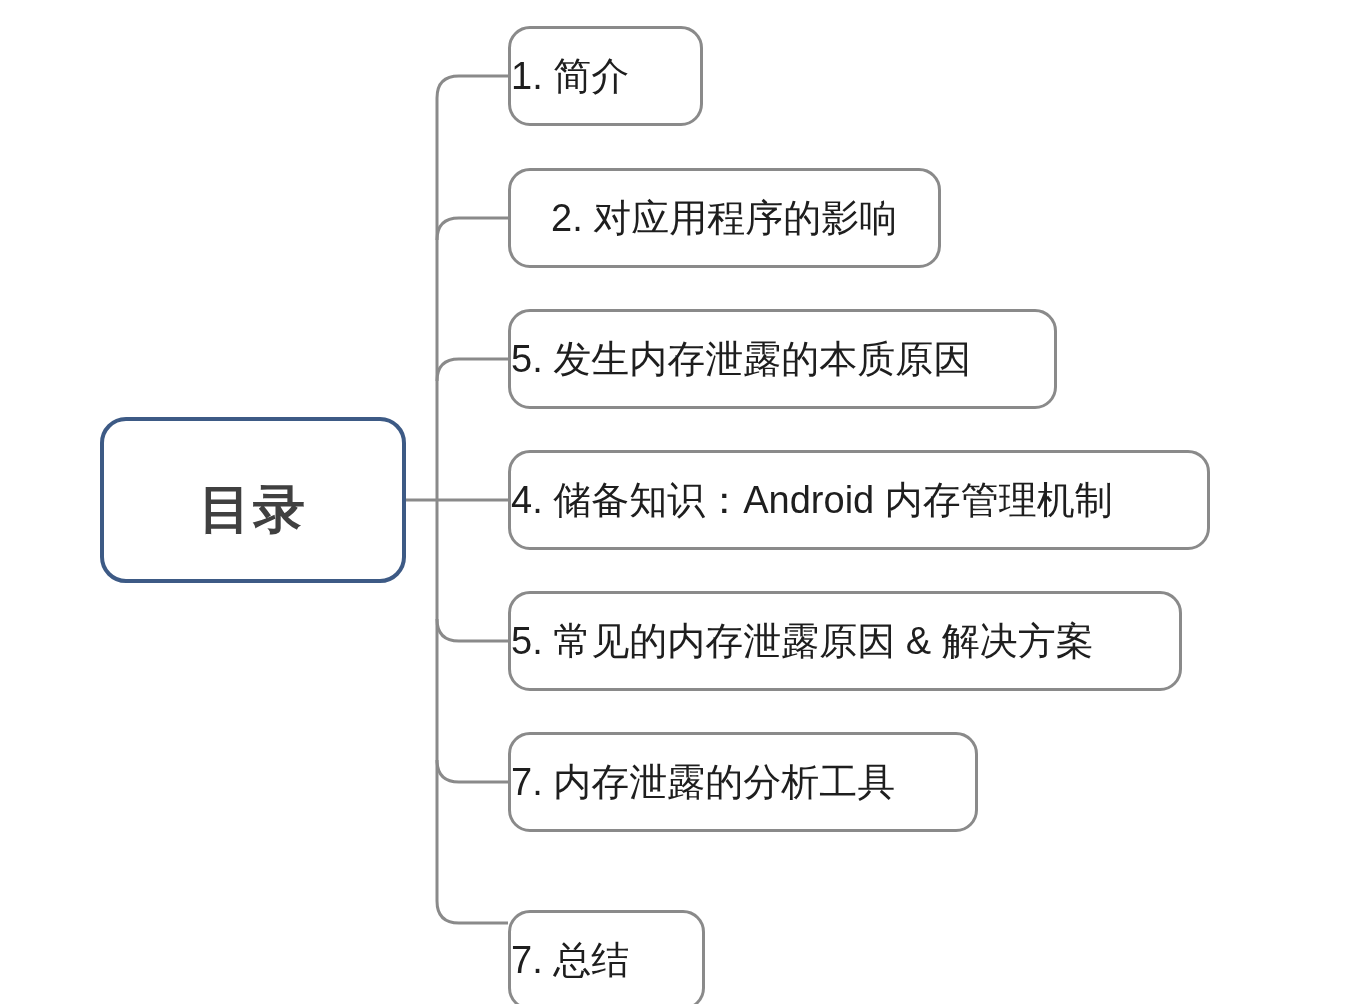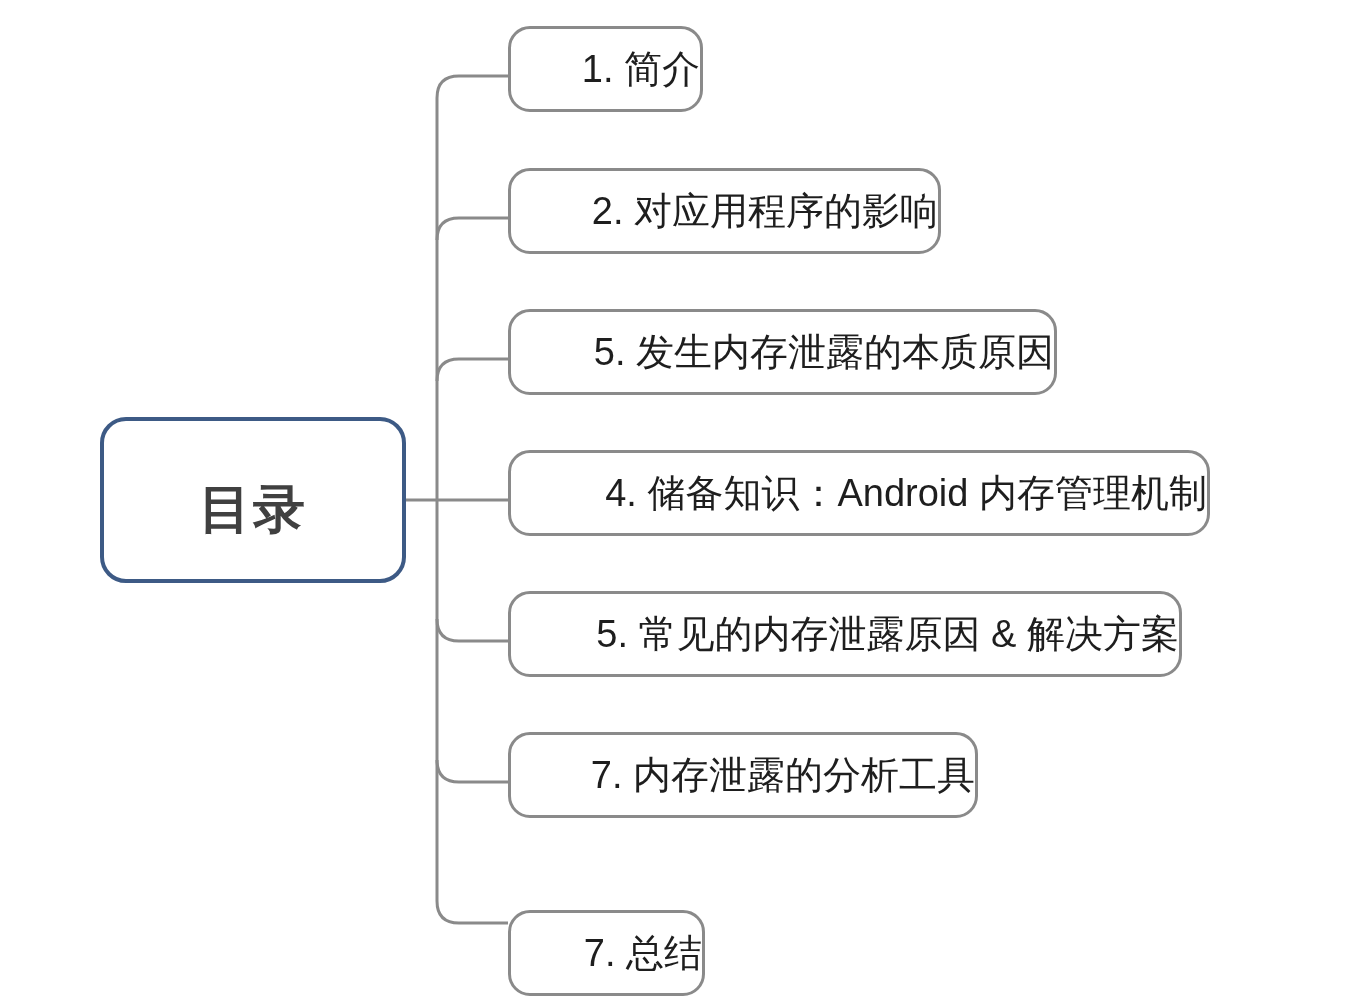--- a/index.html
+++ b/index.html
@@ -21,36 +21,36 @@
     border-radius:26px;
     display:flex;align-items:center;justify-content:center;
   }
   .root-node .label{
     font-size:52px;font-weight:bold;color:var(--root-text,#404040);
     letter-spacing:2px;
     margin-top:19px;
   }
 
   .topic-node{
-    position:absolute;left:508px;height:86px;
+    position:absolute;left:508px;height:100px;
     box-sizing:border-box;
     background:#fff;
     border:3px solid var(--node-border,#8a8a8a);
     border-radius:22px;
-    display:flex;align-items:center;justify-content:flex-end;
+    display:flex;align-items:center;justify-content:flex-start;
   }
   .topic-node .label{
     font-size:38px;color:var(--node-text,#1e1e1e);
     white-space:nowrap;
   }
   .n1{top:26px;width:195px;}
   .n2{top:168px;width:433px;padding-left:40px;}
   .n3{top:309px;width:549px;}
   .n4{top:450px;width:702px;}
-  .n5{top:591px;width:674px;padding-left:20px;}
+  .n5{top:591px;width:674px;}
   .n6{top:732px;width:470px;}
   .n7{top:910px;width:197px;}
 </style>
 </head>
 <body>
 
 <div class="canvas" style="--bg: #ffffff; --root-border: #3d5a85; --root-text: #404040; --node-border: #8a8a8a; --node-text: #1e1e1e; --connector: #8a8a8a;">
 
   <svg class="connectors" viewBox="0 0 1368 1004" xmlns="http://www.w3.org/2000/svg">
 

